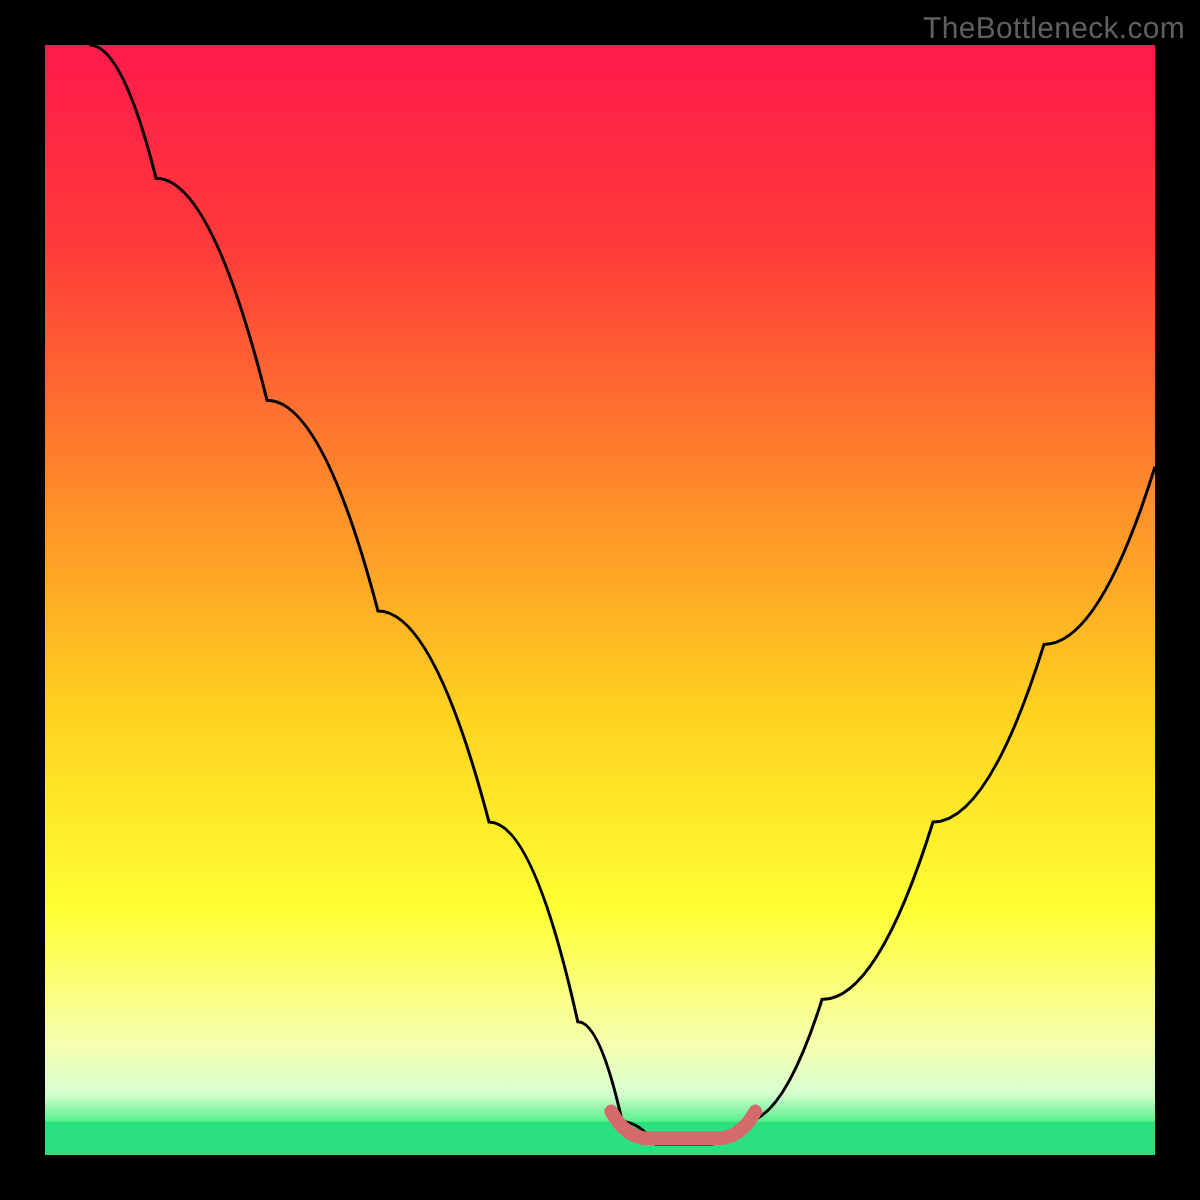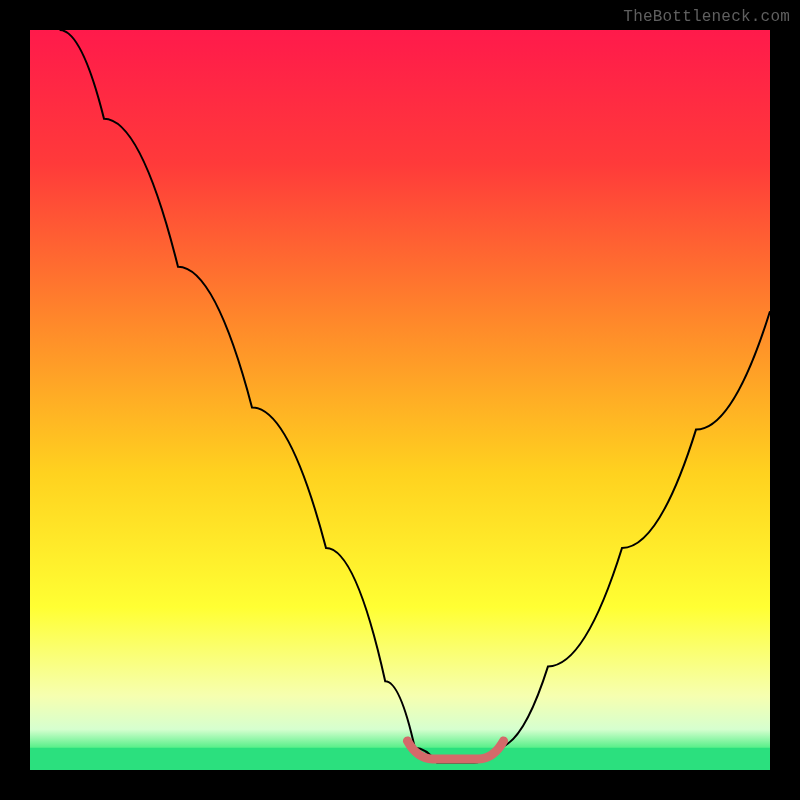--- a/index.html
+++ b/index.html
@@ -15,22 +15,22 @@
     left: 30px;
     top: 30px;
     width: 740px;
     height: 740px;
     
   }
   .watermark {
     position: absolute;
     top: 8px;
     right: 10px;
-    font-family: Liberation Mono, monospace;
-    font-size: 16px;
+    font-family: Liberation Sans, sans-serif;
+    font-size: 20px;
     font-weight: 500;
     color: #5f5f5f;
     letter-spacing: 0.2px;
   }
   svg.curve {
     position: absolute;
     left: 0; top: 0;
     width: 740px; height: 740px;
     display: block;
   }

